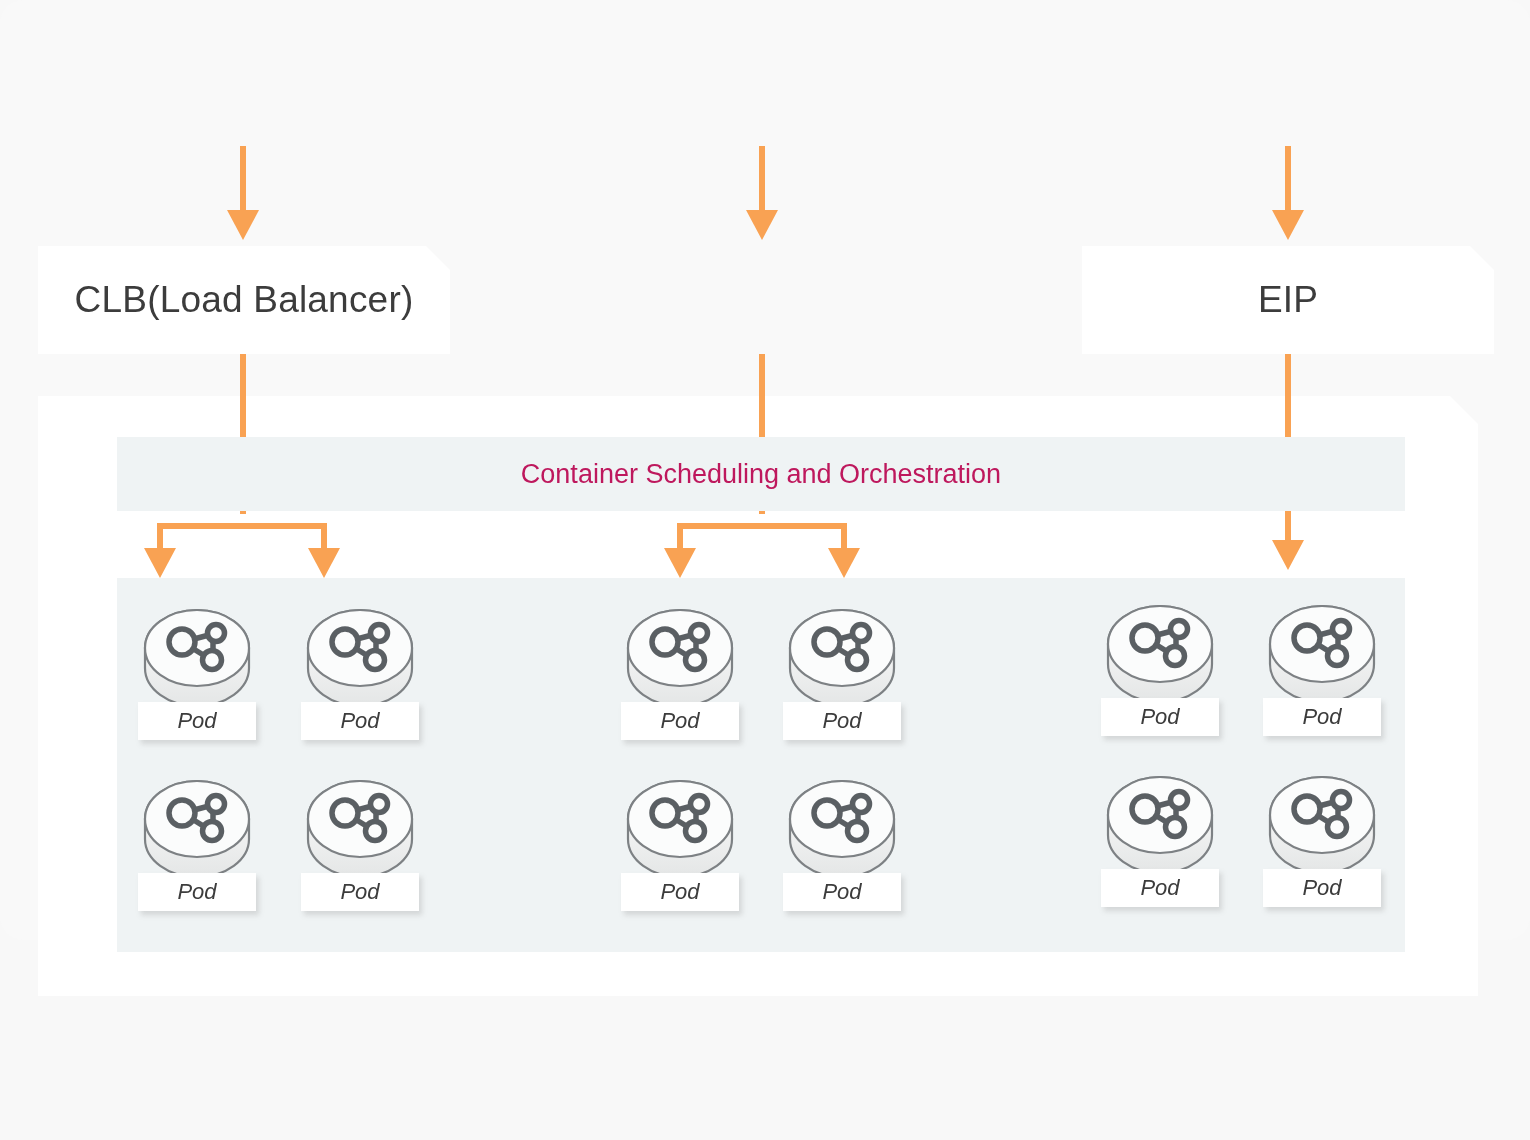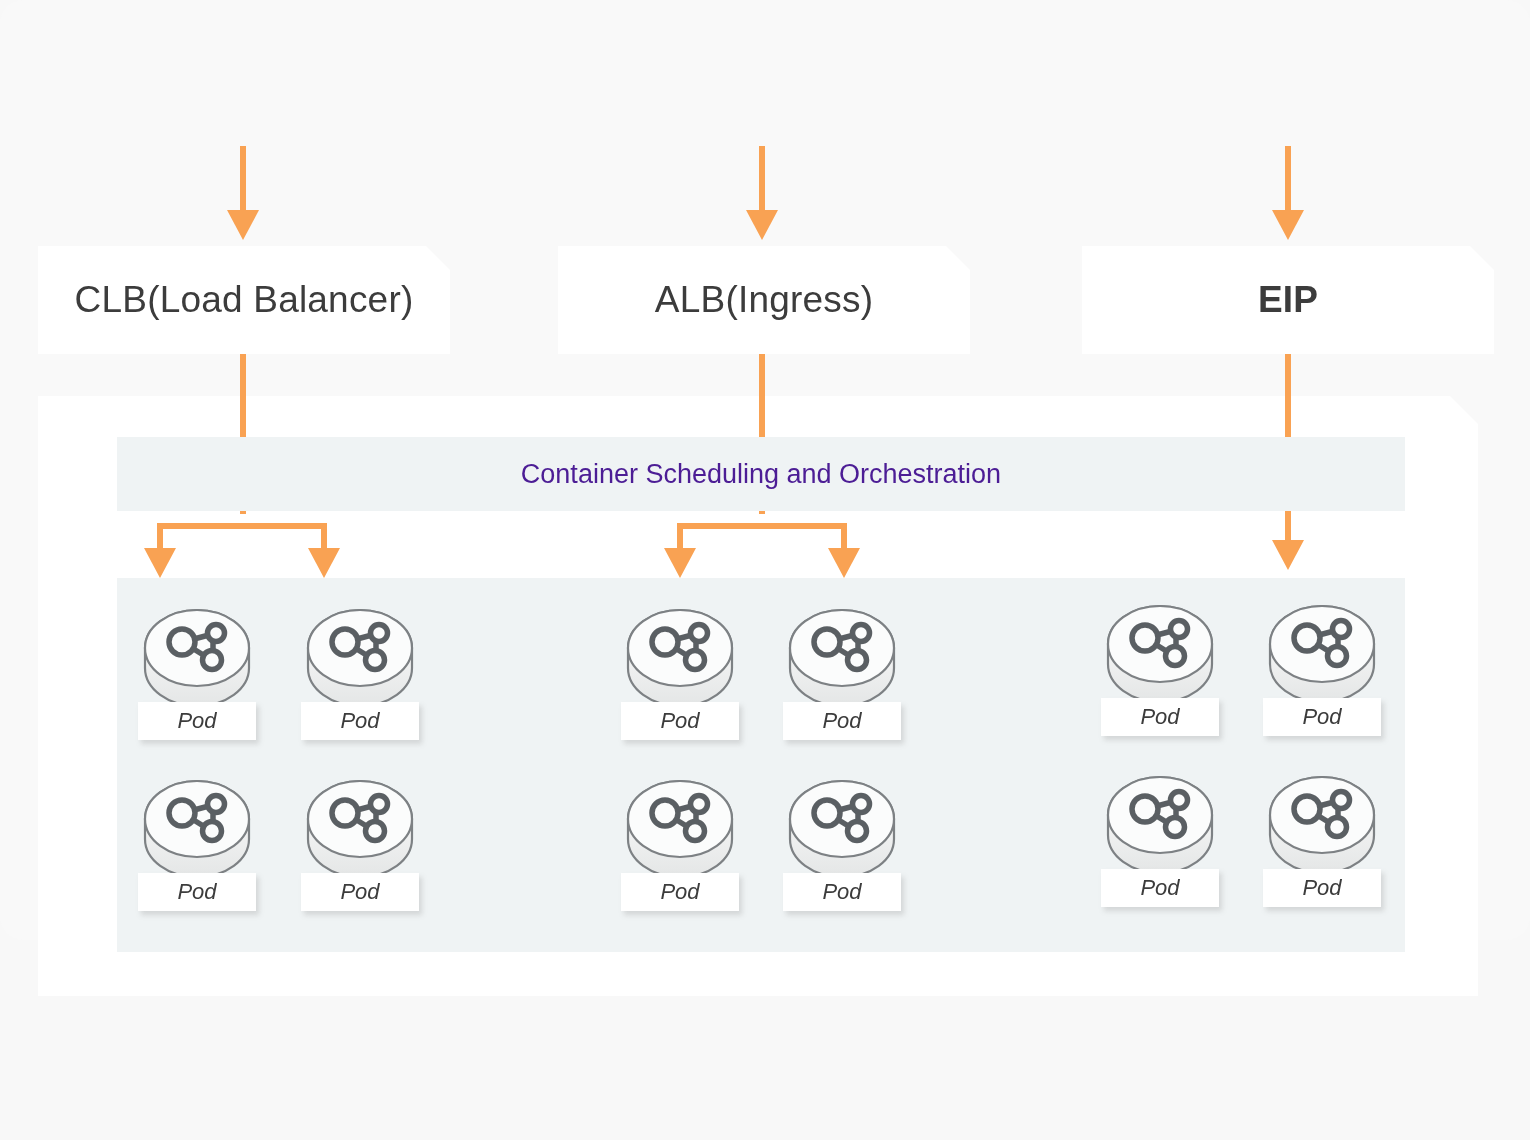--- a/index.html
+++ b/index.html
@@ -52,21 +52,21 @@
   #orchestration-bar {
     position: absolute;
     left: 117px;
     top: 437px;
     width: 1288px;
     height: 74px;
     background: #eff3f4;
     display: flex;
     align-items: center;
     justify-content: center;
-    color: #4c1d95;
+    color: #be185d;
     font-size: 27px;
   }
 
   
   #pod-panel {
     position: absolute;
     left: 117px;
     top: 578px;
     width: 1288px;
     height: 374px;
@@ -139,24 +139,21 @@
     <div class="ahead" style="left:746px;top:210px;"></div>
   </div>
   <div class="conn" style="left:0;top:0;">
     <div class="vline" style="left:1285px;top:146px;height:66px;"></div>
     <div class="ahead" style="left:1272px;top:210px;"></div>
   </div>
 
   <div class="topbox" style="left:38px;top:246px;width:412px;height:108px;">
     <span>CLB(Load Balancer)</span>
   </div>
-  <div class="topbox" style="left:558px;top:246px;width:412px;height:108px;">
-    <span>ALB(Ingress)</span>
-  </div>
-  <div class="topbox" style="left:1082px;top:246px;width:412px;height:108px;font-weight:bold;">
+  <div class="topbox" style="left:1082px;top:246px;width:412px;height:108px;">
     <span>EIP</span>
   </div>
 
   <div id="outer-container"></div>
 
   <div class="vline" style="left:240px;top:354px;height:160px;"></div>
   <div class="vline" style="left:759px;top:354px;height:160px;"></div>
   <div class="vline" style="left:1285px;top:354px;height:194px;"></div>
 
   <div id="orchestration-bar">

